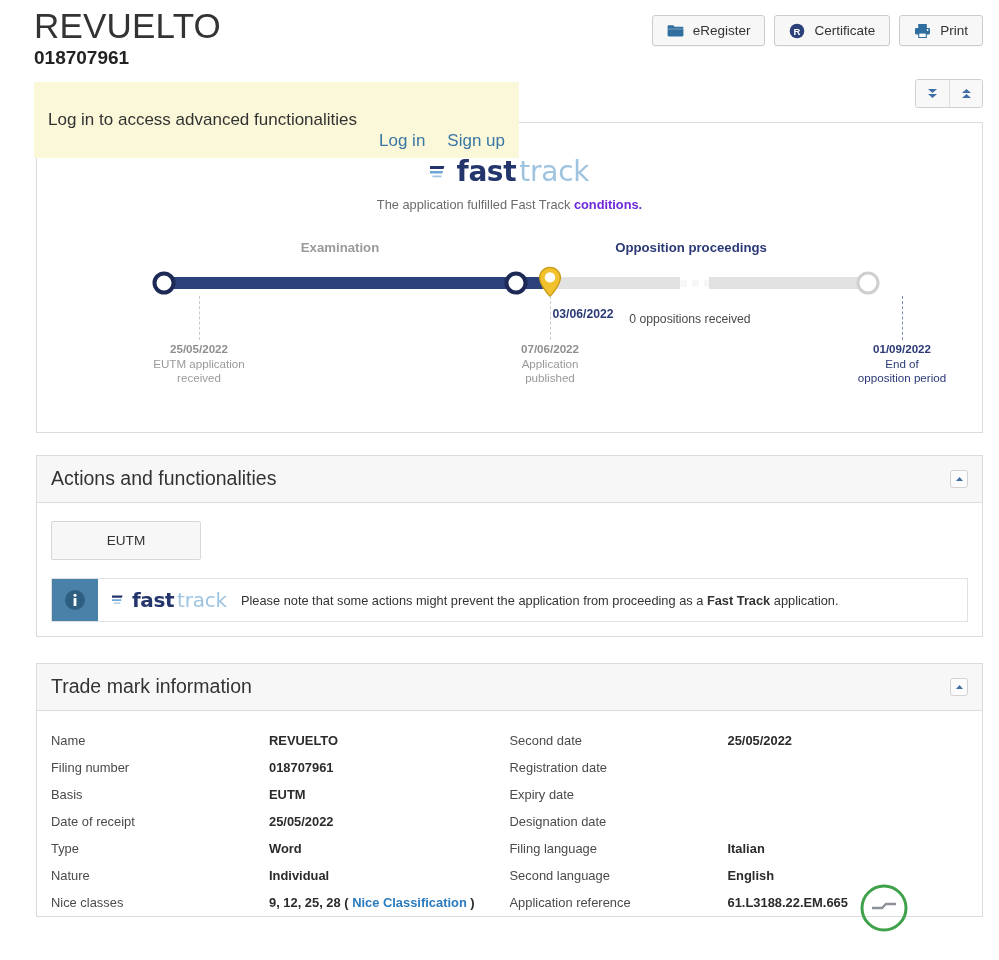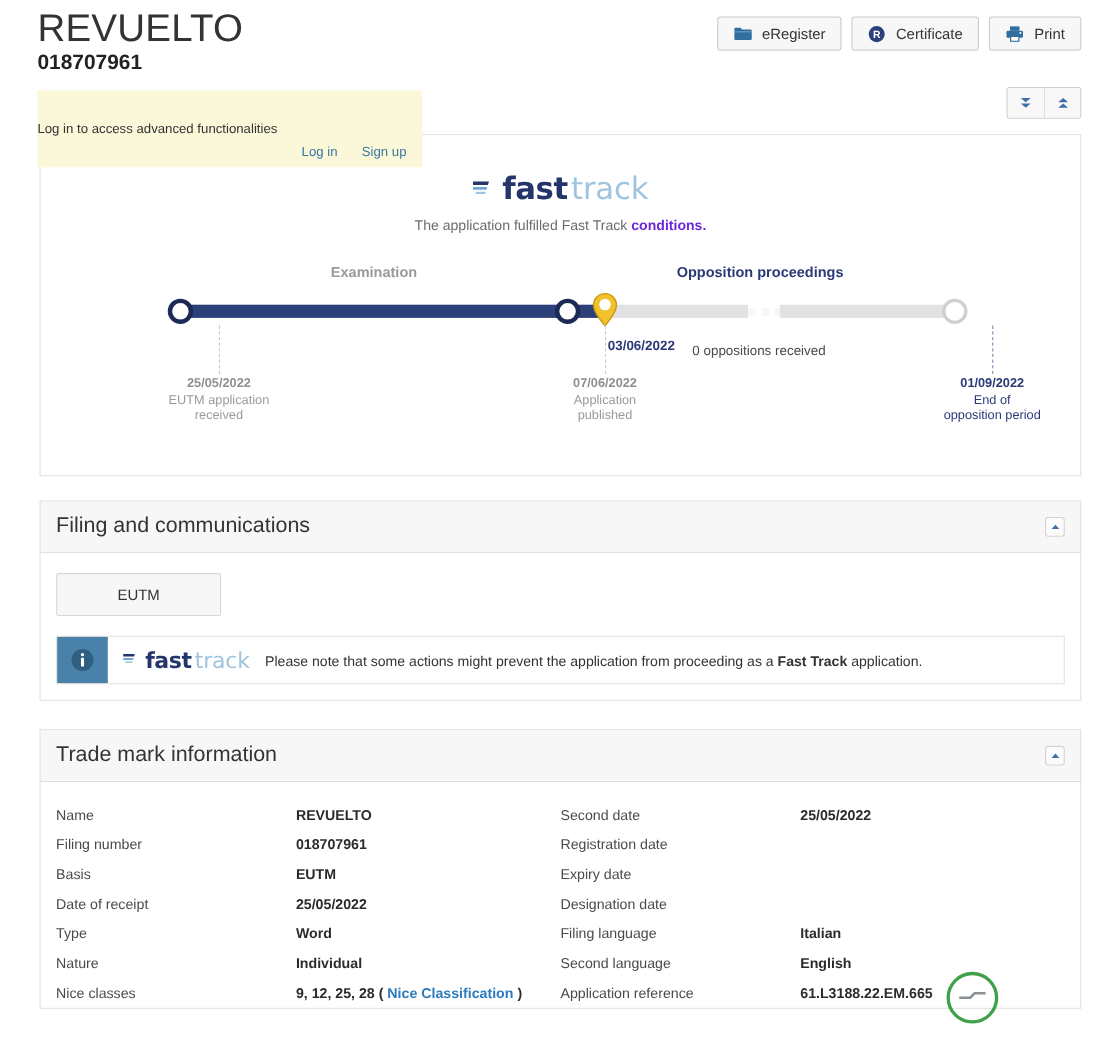--- a/index.html
+++ b/index.html
@@ -40,22 +40,22 @@
 
   
   .ico { display:inline-block; line-height:0; }
   .ico svg { display:block; }
 
   
   .notice-row { position: relative; height: 34px; margin-top: 2px; }
   .login-bar {
     position: absolute; left: 34px; top: 0;
     background: #faf8d8;
-    padding: 6px 14px 7px 0;
-    font-size: 12px; color: #333;
+    padding: 6px 14px 7px 14px;
+    font-size: 17px; color: #333;
     display: inline-flex; align-items: center; gap: 22px;
     border-radius: 1px;
   }
   .login-bar .lb-text { color:#333; }
   .login-link { color: #3a77a5; text-decoration: none; cursor: pointer; margin-top: 43px; }
 
   .expand-group {
     position: absolute; right: 16px; top: -3px;
     display: flex; border: 1px solid #cfcfcf; border-radius: 3px; overflow: hidden;
     background: #f7f7f7;
@@ -341,21 +341,21 @@
           <div class="tl-mid-note" style="left:639px; top:78px;">0 oppositions received</div>
         </div>
       </div>
     </div>
   </div>
 
   <div class="spacer"></div>
 
   <div class="panel">
     <div class="panel-head">
-      <span class="panel-title">Filing and communications</span>
+      <span class="panel-title">Actions and functionalities</span>
       <span class="collapse-btn">
         <span class="ico">
           <svg width="9" height="8" viewBox="0 0 9 8">
               <path d="M1,6 L8,6 L4.5,2 Z" fill="#3f6fa5"></path>
             </svg>
         </span>
       </span>
     </div>
 
     <div class="panel-body">

